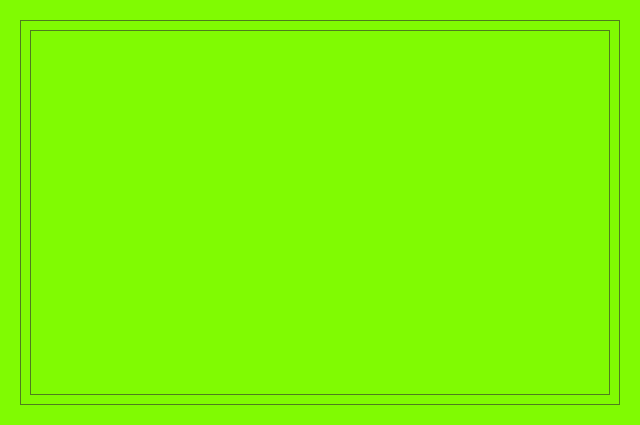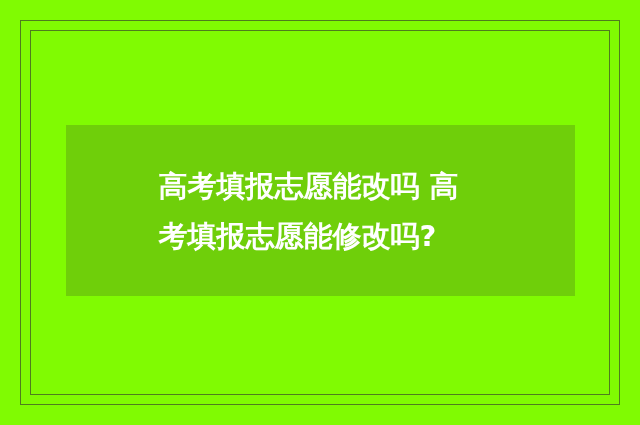--- a/index.html
+++ b/index.html
@@ -71,17 +71,14 @@
 </style>
 </head>
 <body>
 
 <div id="canvas" style="--bg-green: #80fb02; --frame-color: #4f7d1e; --panel-green: #6fcf0a; --text-color: #ffffff;">
 
   <div class="frame-outer"></div>
 
   <div class="frame-inner"></div>
 
-  <div class="content-panel">
-    <p class="headline">高考填报志愿能改吗 高考填报志愿能修改吗?</p>
-  </div>
 
 </div>
 
 </body></html>

